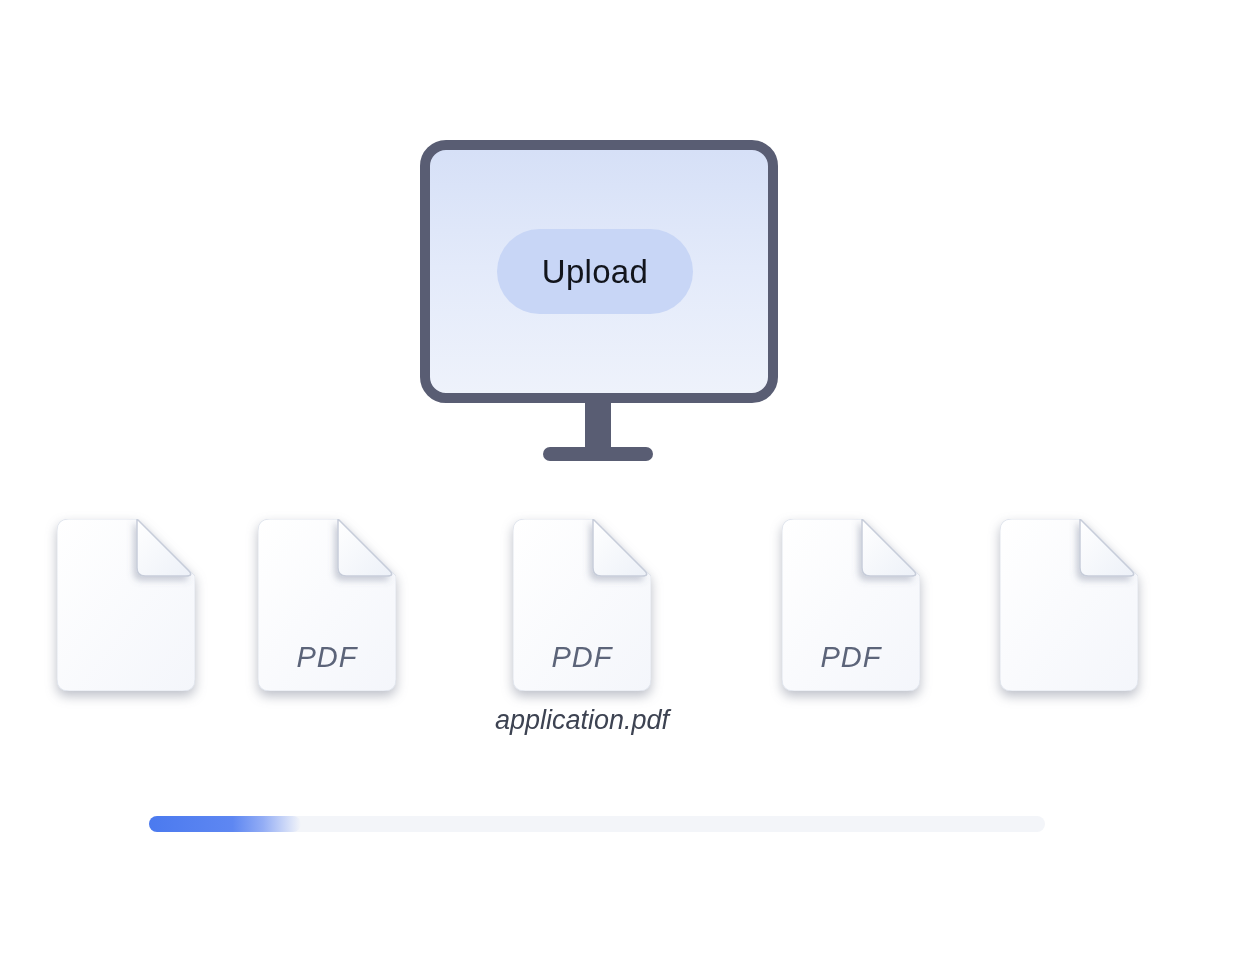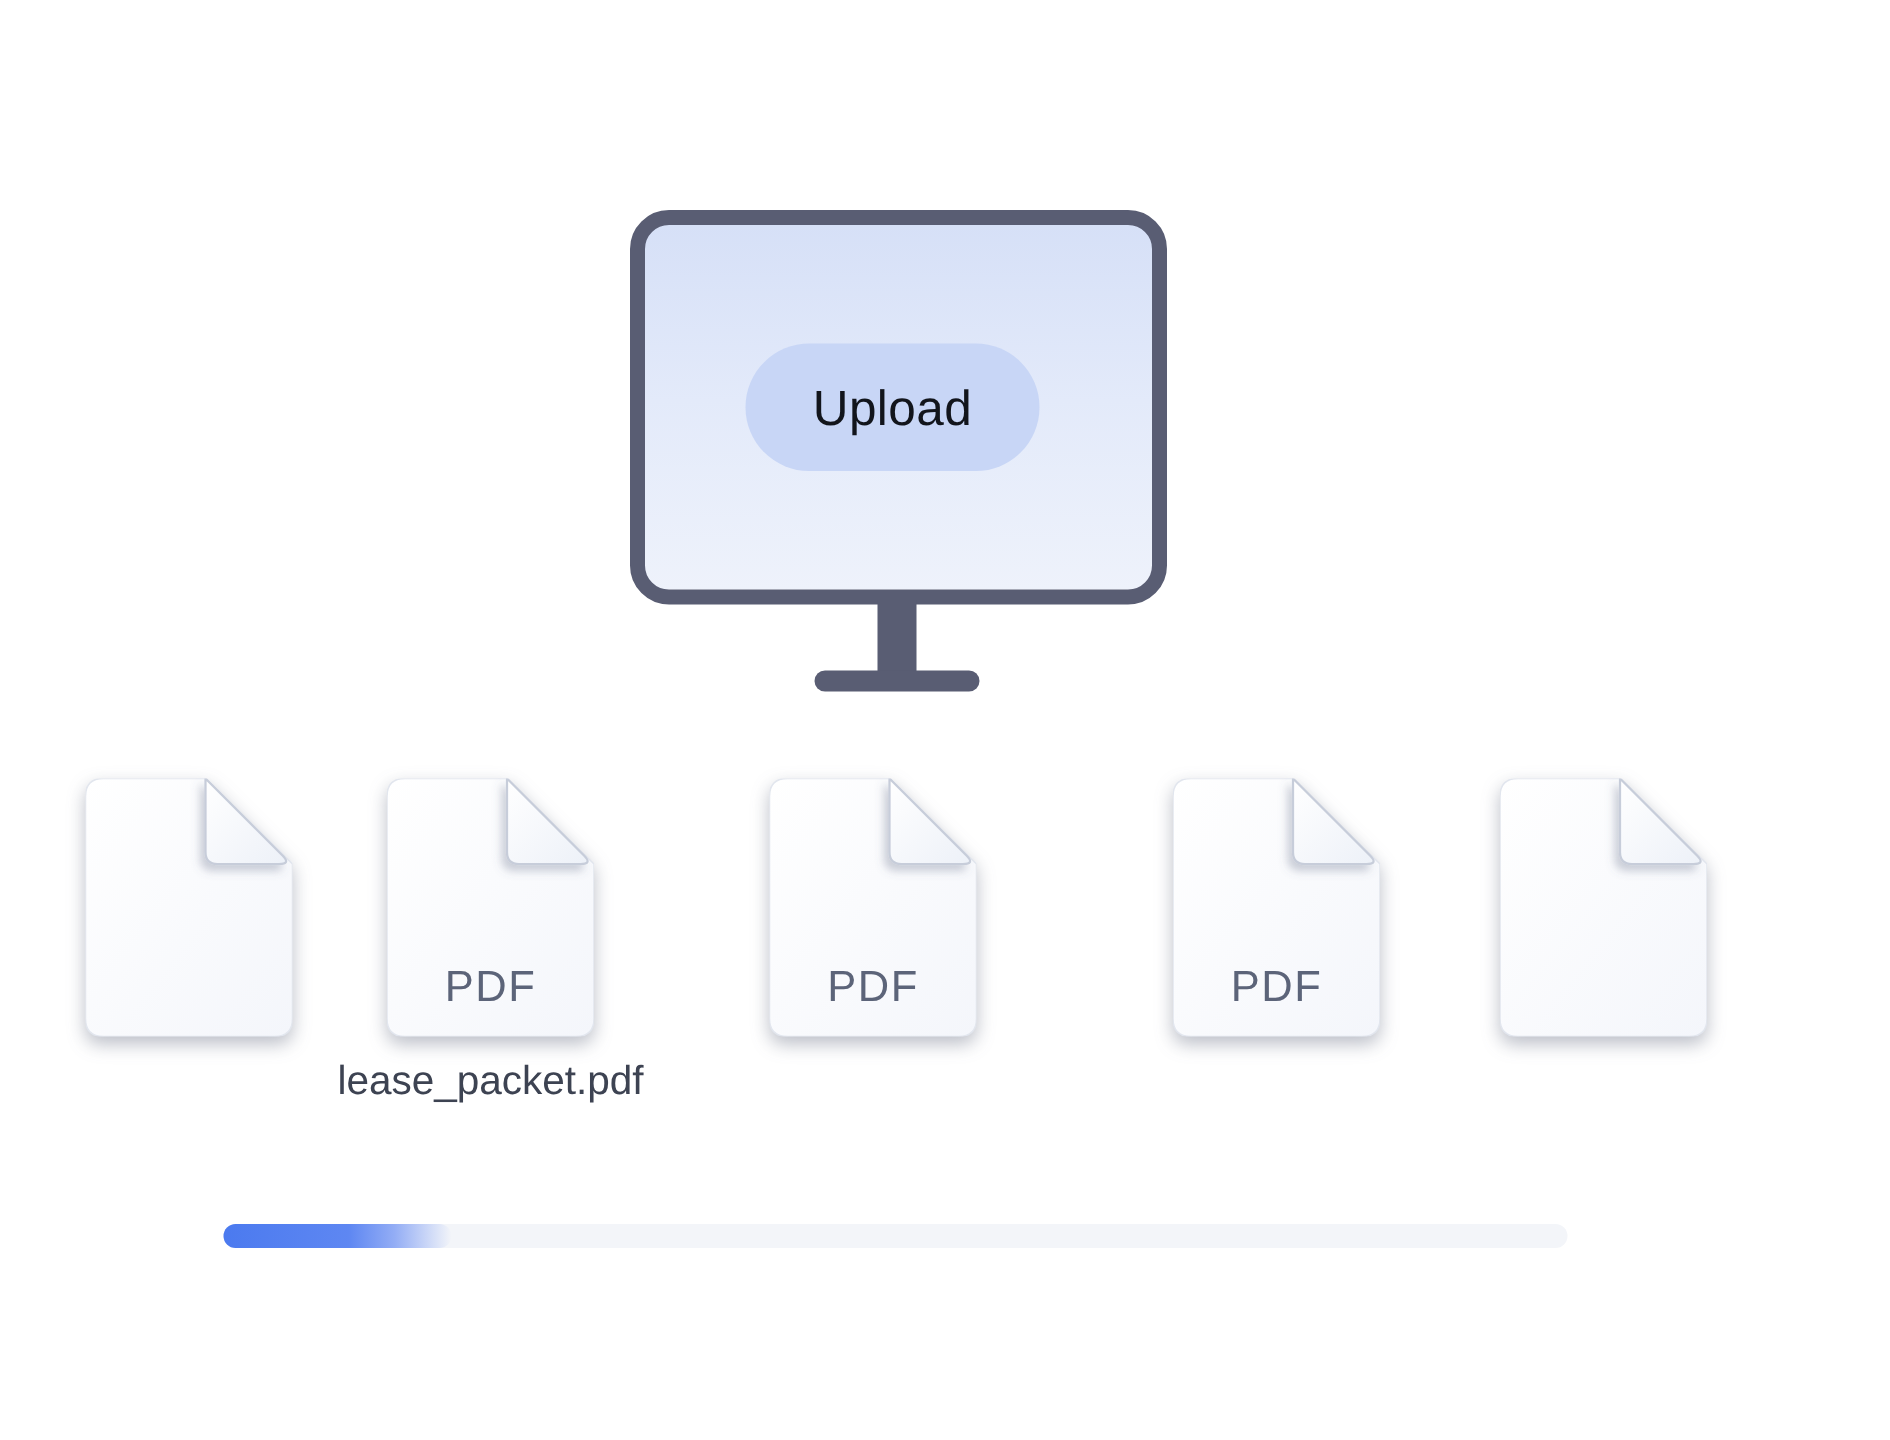--- a/index.html
+++ b/index.html
@@ -50,20 +50,21 @@
     width: 110px; height: 14px;
     border-radius: 7px;
     background: #595d73;
   }
 
   
   .file {
     position: absolute;
     top: 519px;
     width: 138px;
+    font-style: italic;
   }
   .file-0 { left: 57px; }
   .file-1 { left: 258px; }
   .file-2 { left: 513px; }
   .file-3 { left: 782px; }
   .file-4 { left: 1000px; }
 
   .file-svg {
     display: block;
     filter: drop-shadow(0 5px 6px rgba(62, 72, 98, 0.35));
@@ -138,29 +139,29 @@
     </svg>
     <div class="file-caption"></div>
   </div>
 
   <div class="file file-1">
     <svg class="file-svg" viewBox="0 0 138 172" width="138" height="172">
       <path d="M12 0 H80 L138 57 V160 Q138 172 126 172 H12 Q0 172 0 160 V12 Q0 0 12 0 Z" fill="url(#pageGrad)" stroke="#e2e6ee" stroke-width="1"></path>
       <path d="M80 0 L131.5 51.5 Q137 57 129 57 H88 Q80 57 80 49 Z" fill="url(#flapGrad)" stroke="#c7cdda" stroke-width="1.5" stroke-linejoin="round" filter="url(#foldShadow)"></path>
       <text class="pdf-label" x="69" y="148" text-anchor="middle">PDF</text>
     </svg>
-    <div class="file-caption">lease_packet.pdf</div>
   </div>
 
   <div class="file file-2">
     <svg class="file-svg" viewBox="0 0 138 172" width="138" height="172">
       <path d="M12 0 H80 L138 57 V160 Q138 172 126 172 H12 Q0 172 0 160 V12 Q0 0 12 0 Z" fill="url(#pageGrad)" stroke="#e2e6ee" stroke-width="1"></path>
       <path d="M80 0 L131.5 51.5 Q137 57 129 57 H88 Q80 57 80 49 Z" fill="url(#flapGrad)" stroke="#c7cdda" stroke-width="1.5" stroke-linejoin="round" filter="url(#foldShadow)"></path>
       <text class="pdf-label" x="69" y="148" text-anchor="middle">PDF</text>
     </svg>
+    <div class="file-caption">application.pdf</div>
   </div>
 
   <div class="file file-3">
     <svg class="file-svg" viewBox="0 0 138 172" width="138" height="172">
       <path d="M12 0 H80 L138 57 V160 Q138 172 126 172 H12 Q0 172 0 160 V12 Q0 0 12 0 Z" fill="url(#pageGrad)" stroke="#e2e6ee" stroke-width="1"></path>
       <path d="M80 0 L131.5 51.5 Q137 57 129 57 H88 Q80 57 80 49 Z" fill="url(#flapGrad)" stroke="#c7cdda" stroke-width="1.5" stroke-linejoin="round" filter="url(#foldShadow)"></path>
       <text class="pdf-label" x="69" y="148" text-anchor="middle">PDF</text>
     </svg>
   </div>
 

